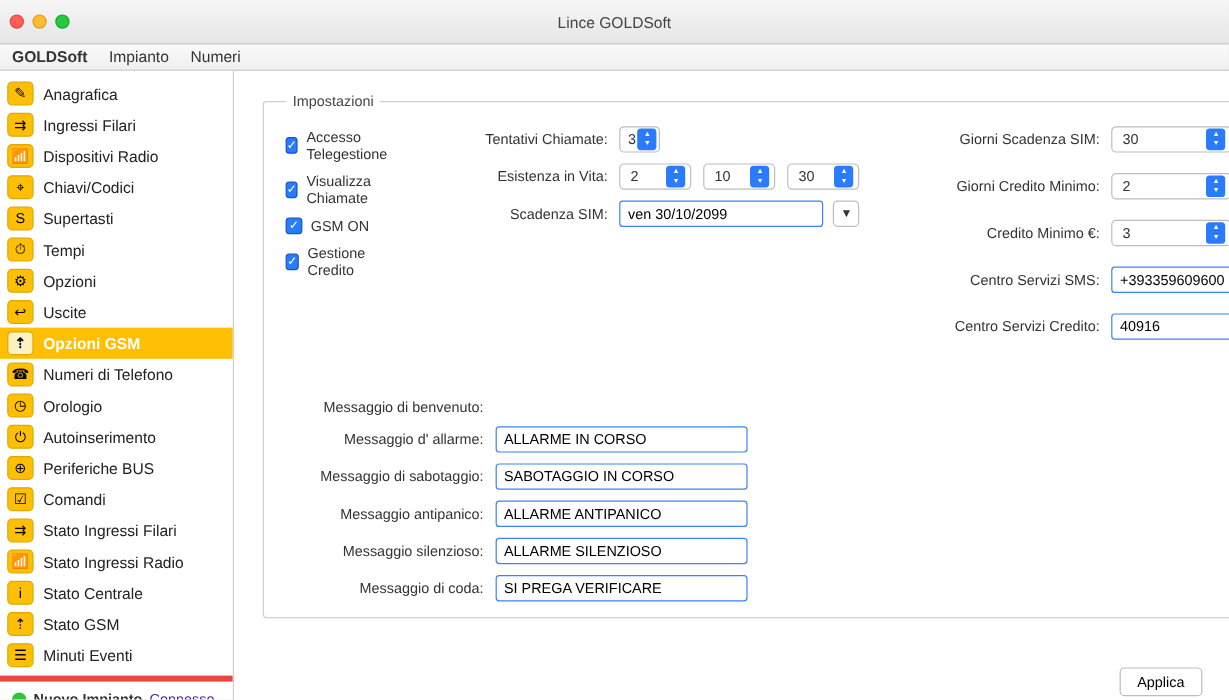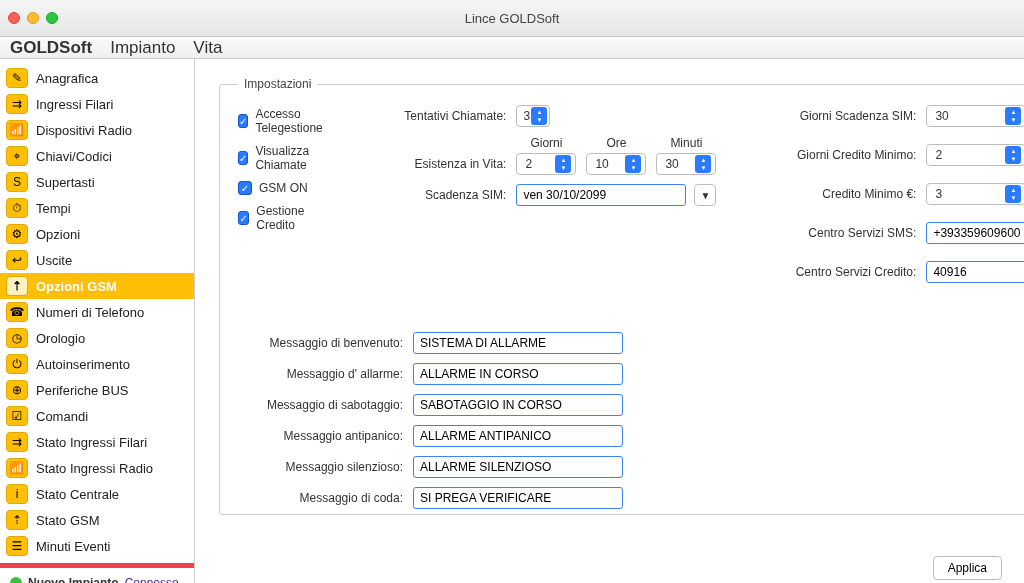--- a/index.html
+++ b/index.html
@@ -31,21 +31,21 @@
   .title-center { position:absolute; left:0; right:0; text-align:center; font-size:13px; color:#444; pointer-events:none;}
   
   .menubar {
     height: 22px;
     background: linear-gradient(#fafafa,#efefef);
     border-bottom: 1px solid #c9c9c9;
     display: flex;
     align-items: center;
     gap: 18px;
     padding: 0 10px;
-    font-size: 17px;
+    font-size: 13px;
     font-weight: 600;
     color: #333;
   }
   .menubar span { font-weight: 400; }
   .menubar .bold { font-weight: 700; }
   
   .app { display:flex; height: calc(583px - 44px); }
   .sidebar {
     width: 195px;
     background: #fff;
@@ -185,21 +185,21 @@
     <span class="t-close"></span>
     <span class="t-min"></span>
     <span class="t-max"></span>
   </div>
   <div class="title-center">Lince GOLDSoft</div>
 </div>
 
 <div class="menubar">
   <span class="bold">GOLDSoft</span>
   <span>Impianto</span>
-  <span>Vita</span>
+  <span>Numeri</span>
 </div>
 
 <div class="app">
 
   <div class="sidebar" id="sidebar">
 
     <div class="navitem">
         <span class="navicon">✎</span>
         <span>Anagrafica</span>
       </div>
@@ -311,25 +311,20 @@
           <div class="fieldrow">
             <span class="lbl">Tentativi Chiamate:</span>
             <div class="spinctrl">
               <span>3</span>
               <span class="stepper">
                   <div>▲</div>
                   <div>▼</div>
                 </span>
             </div>
           </div>
-          <div class="hdrrow">
-            <span>Giorni</span>
-            <span>Ore</span>
-            <span>Minuti</span>
-          </div>
           <div class="fieldrow">
             <span class="lbl">Esistenza in Vita:</span>
             <div class="select small">
               <span>2</span>
               <span class="stepper">
                   <div>▲</div>
                   <div>▼</div>
                 </span>
             </div>
             <div class="select small">
@@ -394,21 +389,20 @@
           <div class="fieldrow">
             <span class="lbl">Centro Servizi Credito:</span>
             <input type="text" class="txt" style="width: 110px;" value="40916">
           </div>
         </div>
       </div>
 
       <div class="msgblock">
         <div class="fieldrow">
           <span class="lbl">Messaggio di benvenuto:</span>
-          <input type="text" class="txt" value="SISTEMA DI ALLARME" style="">
         </div>
         <div class="fieldrow">
           <span class="lbl">Messaggio d' allarme:</span>
           <input type="text" class="txt" value="ALLARME IN CORSO" style="">
         </div>
         <div class="fieldrow">
           <span class="lbl">Messaggio di sabotaggio:</span>
           <input type="text" class="txt" value="SABOTAGGIO IN CORSO" style="">
         </div>
         <div class="fieldrow">

